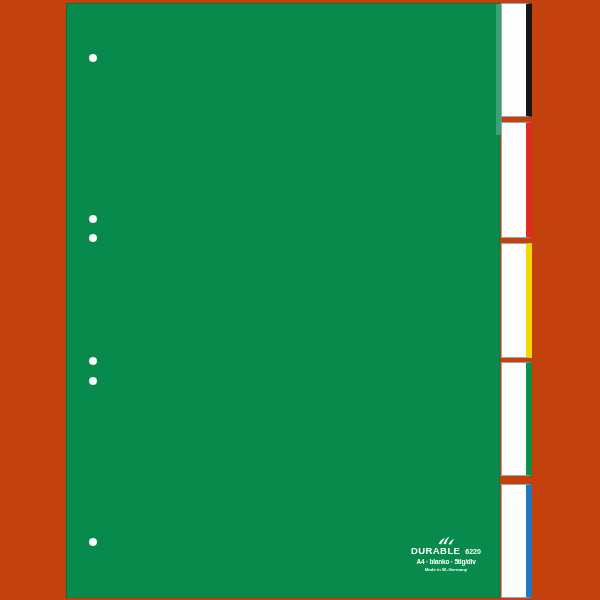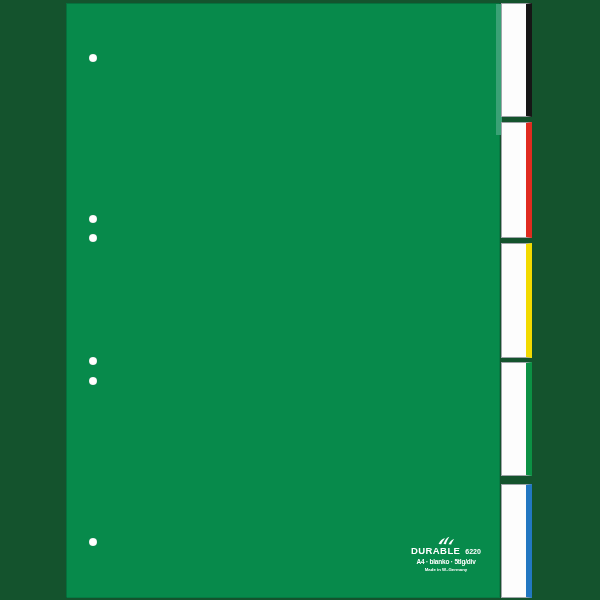--- a/index.html
+++ b/index.html
@@ -5,21 +5,21 @@
   html, body {
     margin: 0;
     padding: 0;
     background: #ffffff;
     font-family: "Liberation Sans", "DejaVu Sans", sans-serif;
   }
   .stage {
     position: relative;
     width: 600px;
     height: 600px;
-    background: #14532d;
+    background: #c2410c;
     overflow: hidden;
   }
   
   .sheet {
     position: absolute;
     left: 66px;
     top: 3px;
     width: 434px;
     height: 595px;
     background: #078a4b;

